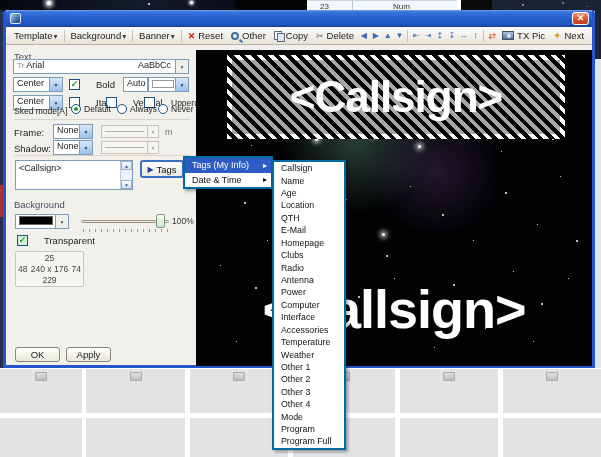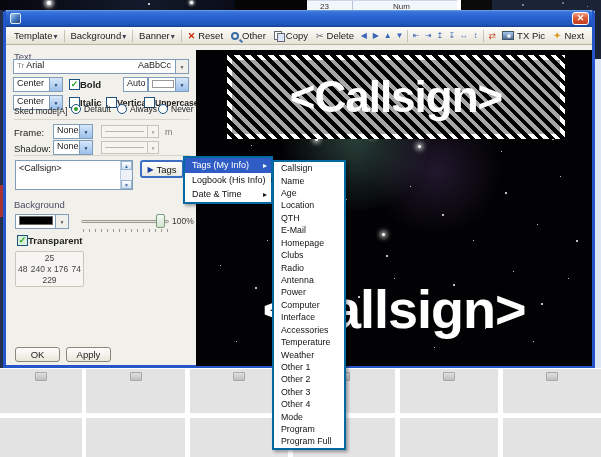--- a/index.html
+++ b/index.html
@@ -47,21 +47,21 @@
   .ico-cam::after{content:"";position:absolute;left:4px;top:2px;width:4px;height:4px;border-radius:50%;background:#fff;opacity:.8;}
   .ico-next{color:#d99a17;font-size:10px;}
 
   
   .grp-label{position:absolute;font-size:9.5px;color:#4c4d66;}
   .combo{position:absolute;background:#fff;border:1px solid #7f9db9;display:flex;font-size:9px;color:#222;height:15px;}
   .combo .val{flex:1;padding-left:3px;white-space:nowrap;overflow:hidden;}
   .combo .btn{width:13px;align-self:stretch;background:linear-gradient(180deg,#d6e7fb,#9cc0ea);border-left:1px solid #7f9db9;
        display:flex;align-items:center;justify-content:center;color:#1c3e69;font-size:5px;}
   .cbarrow::before{content:"▼";}
-  .chk{position:absolute;display:flex;align-items:center;gap:0;font-size:9.5px;color:#222;white-space:nowrap;font-weight:bold;}
+  .chk{position:absolute;display:flex;align-items:center;gap:16px;font-size:9.5px;color:#222;white-space:nowrap;}
   .chk .box{width:11px;height:11px;background:#fff;border:1px solid #1d5281;display:flex;align-items:center;justify-content:center;
        font-size:9px;color:#21a121;font-weight:bold;line-height:1;}
   .chk .box.on::before{content:"✓";}
   .radio{position:absolute;display:flex;align-items:center;gap:3px;font-size:8.5px;color:#222;white-space:nowrap;}
   .radio .cir{width:10px;height:10px;border:1px solid #1d5281;border-radius:50%;background:#fff;position:relative;}
   .radio .cir.on::after{content:"";position:absolute;left:2px;top:2px;width:4px;height:4px;border-radius:50%;background:#2ba12b;}
   .hr{position:absolute;height:1px;background:#d8d5c8;left:8px;width:176px;}
   .dis-slider{position:absolute;height:13px;background:#f5f4f0;border:1px solid #c6c3b8;display:flex;align-items:center;}
   .dis-slider .line{flex:1;height:1px;background:#b9b6ab;margin:0 3px;}
   .dis-slider .b{width:11px;align-self:stretch;border-left:1px solid #c6c3b8;color:#a5a39a;font-size:5px;
@@ -425,21 +425,20 @@
         <div class="banner-in">
           <span class="cs-big">&lt;Callsign&gt;</span>
         </div>
       </div>
       <div class="cs-main">&lt;Callsign&gt;</div>
     </div>
   </div>
 
   <div class="menu" id="tagsmenu" style="left:183px;top:156px;width:90px;">
       <div class="mi sel">Tags (My Info)</div>
-      <div class="mi">Logbook (His Info)</div>
       <div class="mi">Date &amp; Time</div>
     </div>
   <div class="menu" id="submenu" style="left:272px;top:160px;width:74px;">
       <div class="smi">Callsign</div>
       <div class="smi">Name</div>
       <div class="smi">Age</div>
       <div class="smi">Location</div>
       <div class="smi">QTH</div>
       <div class="smi">E-Mail</div>
       <div class="smi">Homepage</div>

